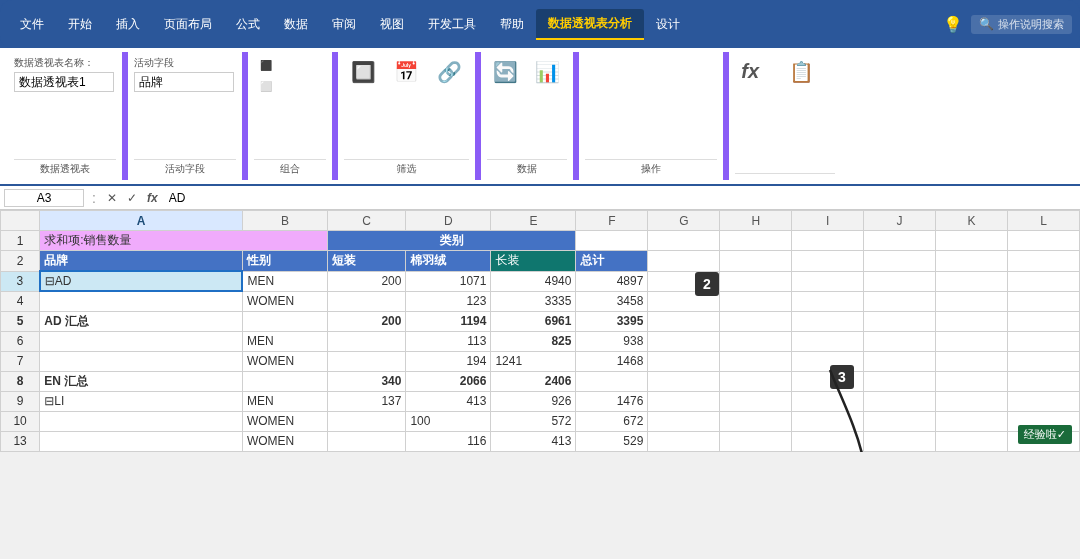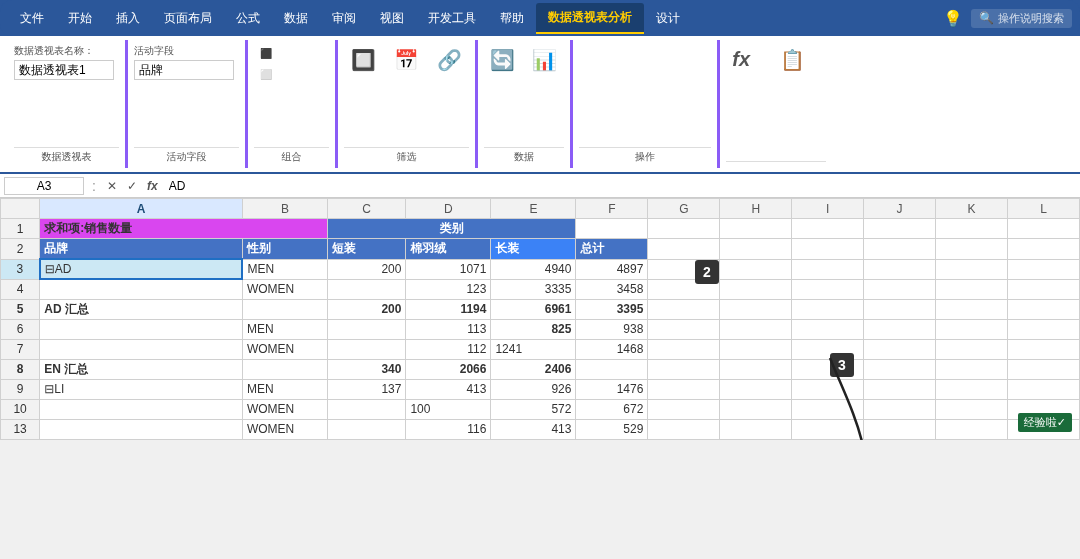--- a/index.html
+++ b/index.html
@@ -1,20 +1,20 @@
 <!DOCTYPE html>
 <html><head>
   <meta charset="utf-8">
   <style>
     * { box-sizing: border-box; margin: 0; padding: 0; }
     body { font-family: 'Microsoft YaHei', SimSun, Arial, sans-serif; font-size: 12px; background: #f0f0f0; width: 1080px; height: 559px; overflow: hidden; }
 
     
     .ribbon { background: #2b579a; color: white; }
-    .ribbon-tabs { display: flex; align-items: center; background: #2b579a; padding: 0 8px; height: 36px; border-radius: 12px; }
+    .ribbon-tabs { display: flex; align-items: center; background: #2b579a; padding: 0 8px; height: 48px; border-radius: 12px; }
     .ribbon-tab { padding: 6px 12px; font-size: 12px; color: white; cursor: pointer; border-radius: 3px 3px 0 0; }
     .ribbon-tab.active { background: white; color: #2b579a; font-weight: bold; }
     .ribbon-tab.highlight { background: #1a3f6f; border-bottom: 2px solid #ffcc00; }
 
     .ribbon-content { background: white; border-bottom: 2px solid #2b579a; padding: 4px 8px; display: flex; align-items: stretch; min-height: 90px; }
     .ribbon-btn { display: flex; flex-direction: column; align-items: center; cursor: pointer; padding: 3px 5px; border-radius: 3px; font-size: 10px; border: 1px solid transparent; }
     .ribbon-btn-small { display: flex; align-items: center; gap: 3px; cursor: pointer; padding: 2px 5px; border-radius: 3px; font-size: 11px; border: 1px solid transparent; }
 
     
     .formula-bar { display: flex; align-items: center; background: white; border-bottom: 1px solid #ccc; height: 24px; padding: 0 4px; gap: 4px; }
@@ -37,21 +37,21 @@
 
     
     .watermark { position: absolute; bottom: 8px; right: 8px; background: #1a6b3a; color: white; font-size: 11px; padding: 2px 6px; border-radius: 2px; }
 
     
     .annotation-layer { position: absolute; top: 0; left: 0; width: 1080px; height: 559px; pointer-events: none; }
 
     .number-badge { position: absolute; background: #333; color: white; width: 24px; height: 24px; border-radius: 3px; display: flex; align-items: center; justify-content: center; font-size: 14px; font-weight: bold; }
 
     
-    .ribbon-content-group { display: flex; align-items: flex-start; border-right: 3px solid #8b5cf6; padding: 4px 6px; flex-direction: column; }
+    .ribbon-content-group { display: flex; align-items: flex-start; border-right: 6px solid #8b5cf6; padding: 4px 6px; flex-direction: column; }
     .rg-top { display: flex; gap: 4px; align-items: flex-start; flex: 1; }
     .rg-label { font-size: 10px; color: #555; text-align: center; border-top: 1px solid #ddd; width: 100%; padding-top: 2px; margin-top: 2px; }
     .small-btn { font-size: 10px; cursor: pointer; padding: 1px 5px; border: 1px solid transparent; border-radius: 2px; display: flex; align-items: center; gap: 3px; white-space: nowrap; }
   </style>
 </head>
 <body>
 
 <div class="ribbon">
   <div class="ribbon-tabs">
     <div class="ribbon-tab">文件</div>
@@ -239,38 +239,38 @@
           <th>I</th>
           <th>J</th>
           <th>K</th>
           <th>L</th>
         </tr>
       </thead>
       <tbody>
 
         <tr>
           <td class="row-num">1</td>
-          <td colspan="2" style="background:#d946ef; font-weight:bold;">求和项:销售数量</td>
+          <td colspan="2" style="background:#f0abfc; font-weight:normal;">求和项:销售数量</td>
           <td colspan="3" style="background:#4472c4; color:white; text-align:center; font-weight:bold;">类别</td>
           <td></td>
           <td></td>
           <td></td>
           <td></td>
           <td></td>
           <td></td>
           <td></td>
         </tr>
 
         <tr>
           <td class="row-num">2</td>
           <td style="background:#4472c4; color:white; font-weight:bold;">品牌</td>
           <td style="background:#4472c4; color:white; font-weight:bold;">性别</td>
           <td style="background:#4472c4; color:white; font-weight:bold;">短装</td>
           <td style="background:#4472c4; color:white; font-weight:bold;">棉羽绒</td>
-          <td style="background:#3b82f6; color:white; font-weight:bold;">长装</td>
+          <td style="background:#0f766e; color:white; font-weight:normal;">长装</td>
           <td style="background:#4472c4; color:#ffffff; font-weight:bold;">总计</td>
           <td></td>
           <td></td>
           <td></td>
           <td></td>
           <td></td>
           <td></td>
         </tr>
 
         <tr>
@@ -335,21 +335,21 @@
           <td></td>
           <td></td>
           <td></td>
         </tr>
 
         <tr>
           <td class="row-num">7</td>
           <td></td>
           <td>WOMEN</td>
           <td></td>
-          <td style="text-align:right;">112</td>
+          <td style="text-align:right;">194</td>
           <td style="text-align:left;">1241</td>
           <td style="text-align:right;">1468</td>
           <td></td>
           <td></td>
           <td></td>
           <td></td>
           <td></td>
           <td></td>
         </tr>
 

